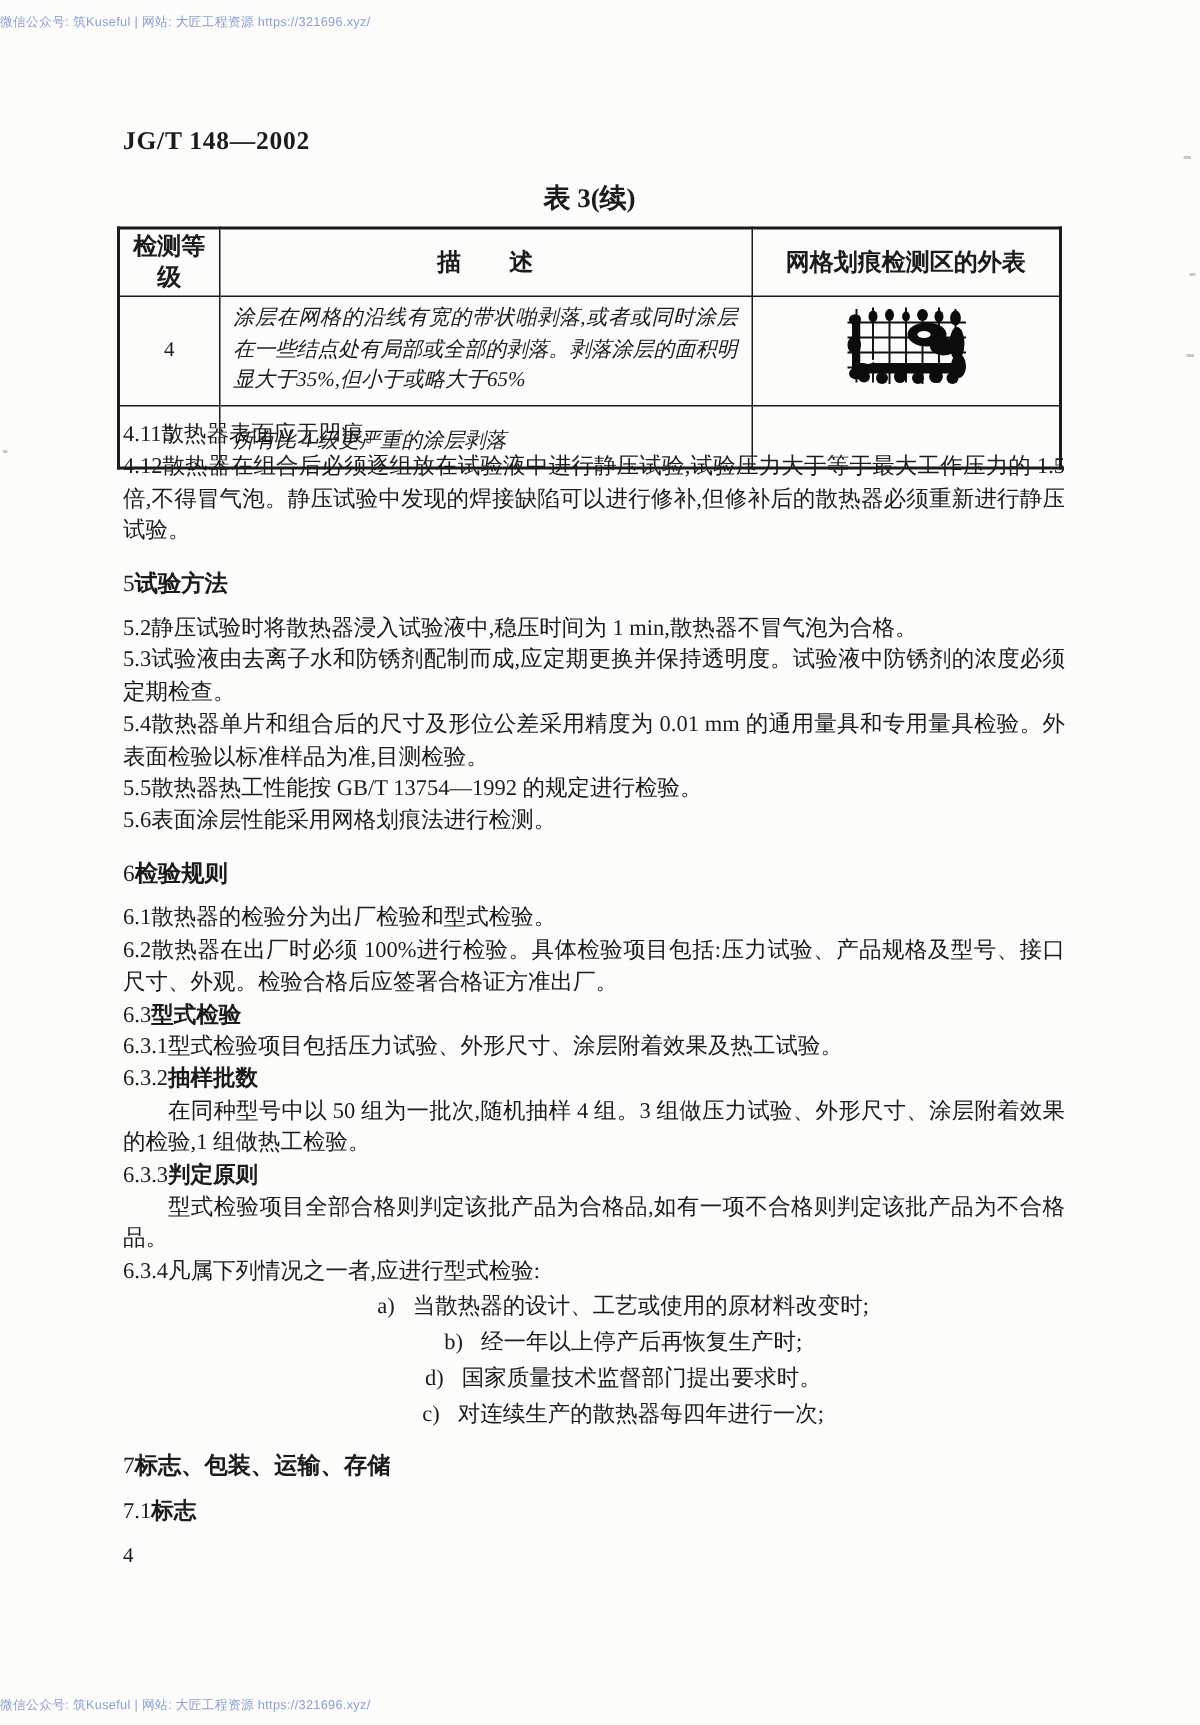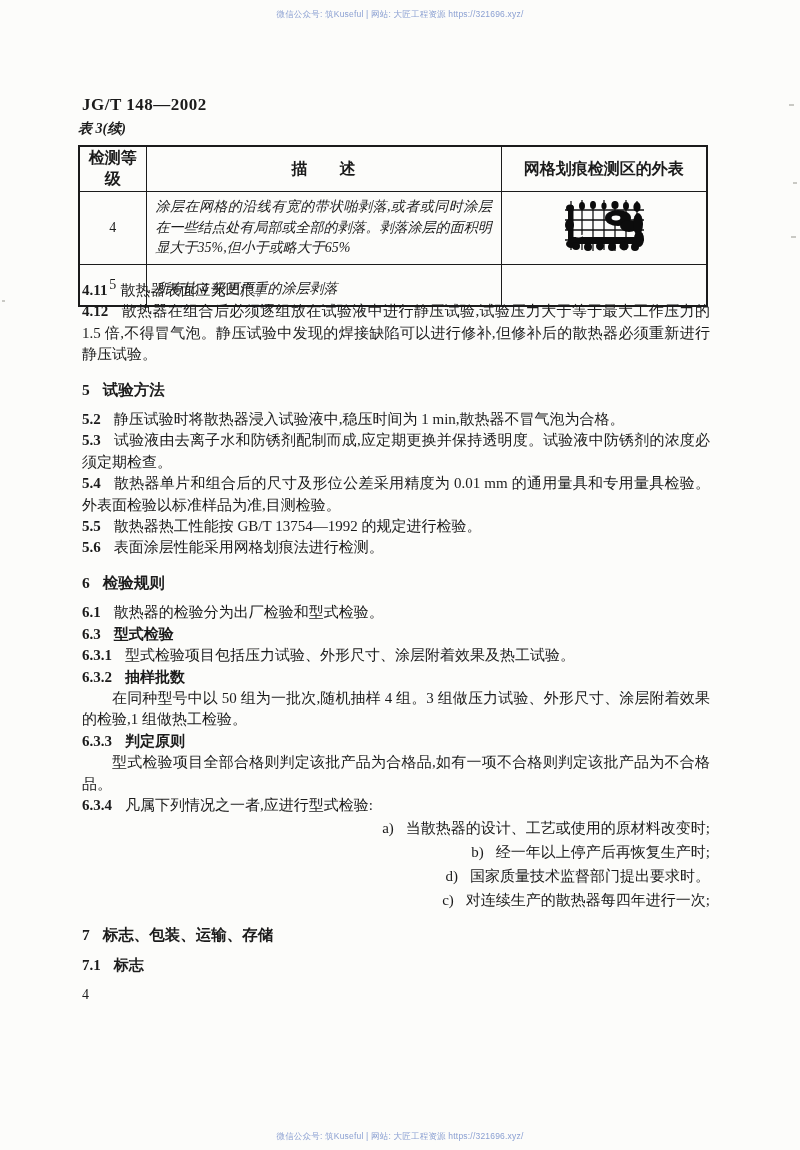--- a/index.html
+++ b/index.html
@@ -3,54 +3,54 @@
 <meta charset="utf-8">
 <style>
   html,body{margin:0;padding:0;}
   body{
     width:800px;height:1150px;position:relative;overflow:hidden;
     background:#fcfcfa;color:#1b1b1b;
     font-family:"Liberation Serif","DejaVu Serif",serif;
   }
   .page{position:absolute;inset:0;}
   .watermark{
-    position:absolute;left:0;width:100%;text-align:center;
+    position:absolute;left:0;width:100%;
     font-family:"Liberation Sans","DejaVu Sans",sans-serif;
     font-size:8.5px;letter-spacing:.2px;color:#8ba0d2;
   }
   .wm-top{top:9px;}
   .wm-bottom{top:1131px;}
   .doc-number{
-    position:absolute;left:82px;top:95px;
+    position:absolute;left:82px;top:84px;
     font-size:17px;font-weight:bold;letter-spacing:.5px;
   }
   .table-block{position:absolute;left:78px;top:120px;width:630px;}
-  .table-title{text-align:left;font-size:14px;font-weight:bold;margin:0 0 7px 0;font-style:italic;}
+  .table-title{text-align:center;font-size:18px;font-weight:bold;margin:0 0 7px 0;}
   table.spec{
     width:100%;border-collapse:collapse;border:2px solid #1b1b1b;
     font-size:14px;
   }
   table.spec th,table.spec td{border:1px solid #1b1b1b;vertical-align:middle;}
   table.spec th{font-weight:bold;height:27px;font-size:16px;}
   td.grade{width:66px;text-align:center;}
   td.desc{width:352px;padding:5px 9px;line-height:20.5px;text-align:justify;font-style:italic;}
   td.illus{width:208px;text-align:center;}
   tr.row-5 td{height:26px;}
   tr.row-5 td.desc{padding-top:12px;padding-bottom:2px;}
 
   .body-text{
     position:absolute;left:82px;top:280px;width:628px;
     font-size:15px;line-height:21.4px;text-align:justify;
   }
   .para{margin:0;}
-  .para .num{font-weight:bold;margin-right:13px;white-space:nowrap;}
+  .para .num{font-weight:normal;white-space:nowrap;}
   .para.heading{font-weight:bold;font-size:15.5px;margin-top:13px;margin-bottom:9px;}
   .para.subheading{font-weight:bold;}
   .para.indent{text-indent:2em;}
-  .para.list{padding-left:39px;margin-top:2px;margin-bottom:2.5px;text-align:right;}
+  .para.list{padding-left:39px;margin-top:2px;margin-bottom:2.5px;text-align:center;}
   .para.list .num{font-weight:normal;margin-right:12px;}
   .pagenum{margin-top:8px;font-size:14px;text-align:left;}
 
   .scan-artifact{position:absolute;background:#c9c9c4;}
 </style>
 </head>
 <body>
 
 <div class="page">
 
@@ -131,20 +131,21 @@
   <div class="para clause"><span class="num">4.11</span><span>散热器表面应无凹痕。</span></div>
       <div class="para clause"><span class="num">4.12</span><span>散热器在组合后必须逐组放在试验液中进行静压试验,试验压力大于等于最大工作压力的 1.5 倍,不得冒气泡。静压试验中发现的焊接缺陷可以进行修补,但修补后的散热器必须重新进行静压试验。</span></div>
       <div class="para heading"><span class="num">5</span><span>试验方法</span></div>
       <div class="para clause"><span class="num">5.2</span><span>静压试验时将散热器浸入试验液中,稳压时间为 1 min,散热器不冒气泡为合格。</span></div>
       <div class="para clause"><span class="num">5.3</span><span>试验液由去离子水和防锈剂配制而成,应定期更换并保持透明度。试验液中防锈剂的浓度必须定期检查。</span></div>
       <div class="para clause"><span class="num">5.4</span><span>散热器单片和组合后的尺寸及形位公差采用精度为 0.01 mm 的通用量具和专用量具检验。外表面检验以标准样品为准,目测检验。</span></div>
       <div class="para clause"><span class="num">5.5</span><span>散热器热工性能按 GB/T 13754—1992 的规定进行检验。</span></div>
       <div class="para clause"><span class="num">5.6</span><span>表面涂层性能采用网格划痕法进行检测。</span></div>
       <div class="para heading"><span class="num">6</span><span>检验规则</span></div>
       <div class="para clause"><span class="num">6.1</span><span>散热器的检验分为出厂检验和型式检验。</span></div>
+      <div class="para clause"><span class="num">6.2</span><span>散热器在出厂时必须 100%进行检验。具体检验项目包括:压力试验、产品规格及型号、接口尺寸、外观。检验合格后应签署合格证方准出厂。</span></div>
       <div class="para subheading"><span class="num">6.3</span><span>型式检验</span></div>
       <div class="para clause"><span class="num">6.3.1</span><span>型式检验项目包括压力试验、外形尺寸、涂层附着效果及热工试验。</span></div>
       <div class="para subheading"><span class="num">6.3.2</span><span>抽样批数</span></div>
       <div class="para indent"><span>在同种型号中以 50 组为一批次,随机抽样 4 组。3 组做压力试验、外形尺寸、涂层附着效果的检验,1 组做热工检验。</span></div>
       <div class="para subheading"><span class="num">6.3.3</span><span>判定原则</span></div>
       <div class="para indent"><span>型式检验项目全部合格则判定该批产品为合格品,如有一项不合格则判定该批产品为不合格品。</span></div>
       <div class="para clause"><span class="num">6.3.4</span><span>凡属下列情况之一者,应进行型式检验:</span></div>
       <div class="para list"><span class="num">a)</span><span>当散热器的设计、工艺或使用的原材料改变时;</span></div>
       <div class="para list"><span class="num">b)</span><span>经一年以上停产后再恢复生产时;</span></div>
       <div class="para list"><span class="num">d)</span><span>国家质量技术监督部门提出要求时。</span></div>

